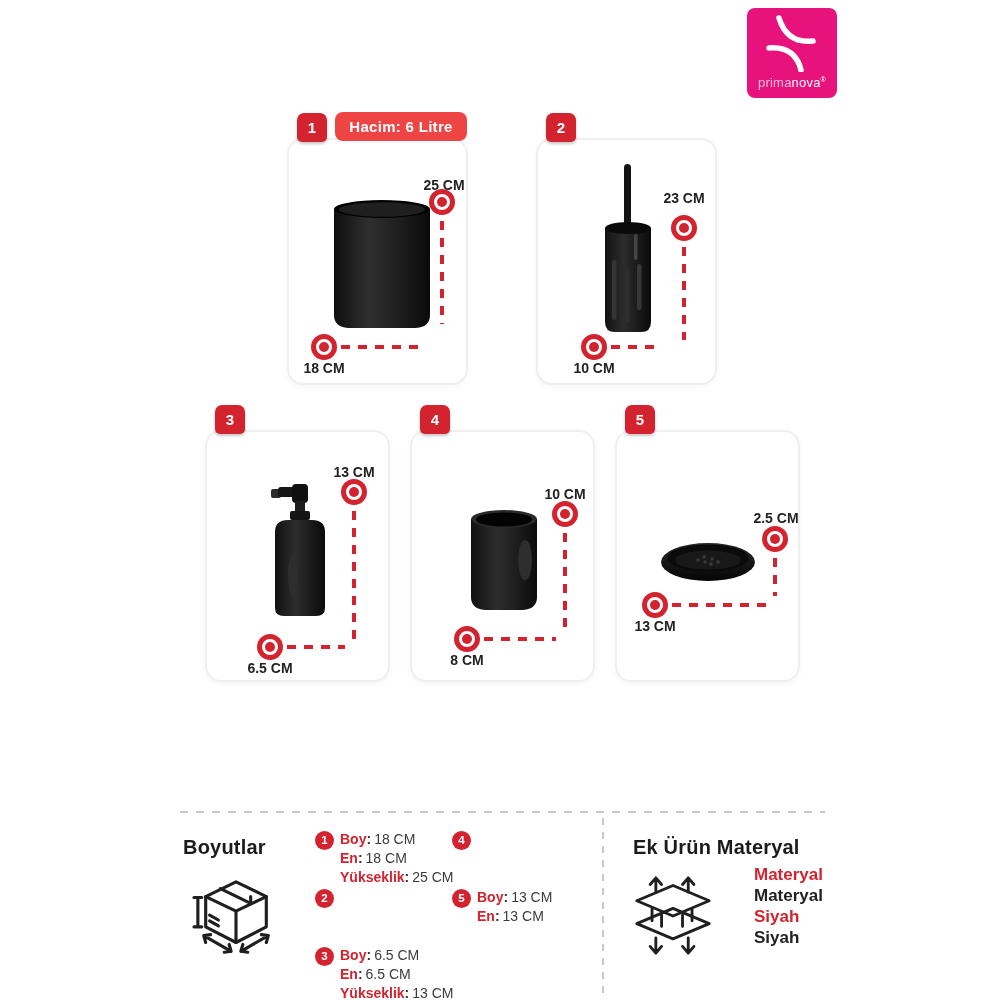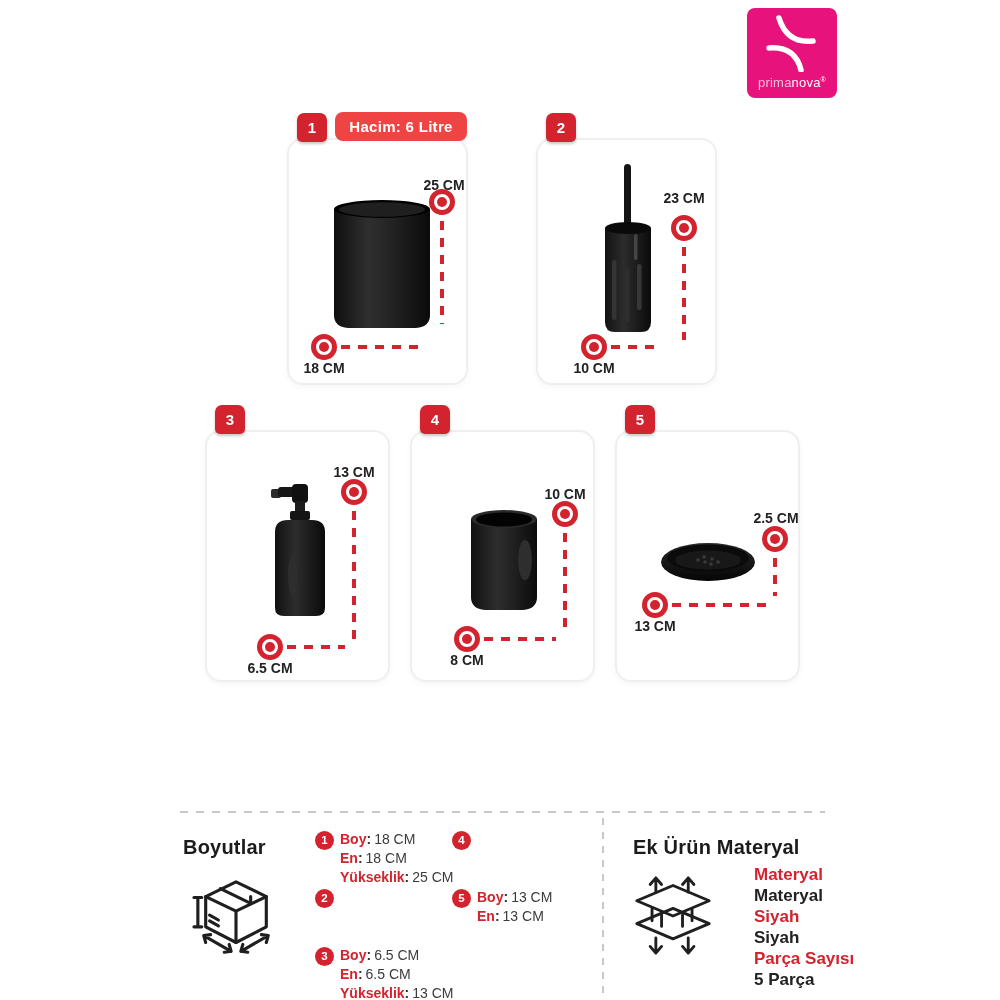--- a/index.html
+++ b/index.html
@@ -254,18 +254,14 @@
   </svg>
 
   <div class="spec" style="top:864px;">
     <span class="lab">Materyal</span>
     <span class="val">Materyal</span>
   </div>
   <div class="spec" style="top:906px;">
     <span class="lab">Siyah</span>
     <span class="val">Siyah</span>
   </div>
-  <div class="spec" style="top:948px;">
-    <span class="lab">Parça Sayısı</span>
-    <span class="val">5 Parça</span>
-  </div>
 
 </div>
 
 </body></html>

